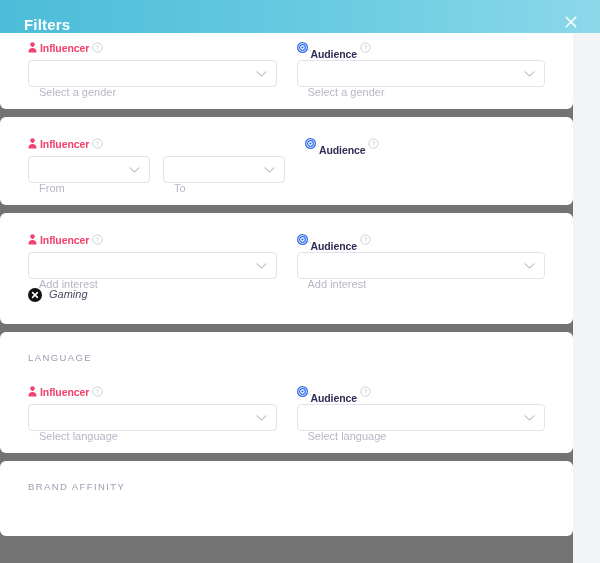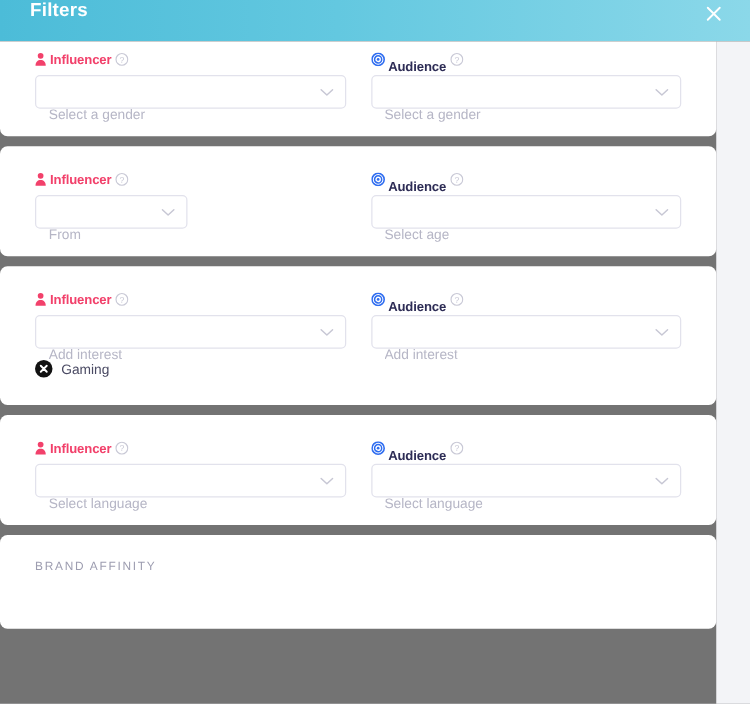--- a/index.html
+++ b/index.html
@@ -10,21 +10,21 @@
     background: #f3f4f7;
     font-family: "Liberation Sans", sans-serif;
   }
 
   
   .header {
     position: relative;
     height: 33px;
     background: linear-gradient(90deg, #4cbcd8 0%, #63c8e0 45%, #8bd8e9 100%);
     display: flex;
-    align-items: flex-start;
+    align-items: flex-end;
     padding: 0 14px 0 24px;
   }
   .header-title {
     color: #ffffff;
     font-size: 15px;
     font-weight: bold;
     letter-spacing: 0.2px;
     flex: 1;
   }
   .close-btn {
@@ -117,21 +117,21 @@
     position: absolute;
     right: 9px;
     top: 50%;
     transform: translateY(-50%);
     display: flex; align-items: center; justify-content: center;
     pointer-events: none;
   }
 
   
   .tags { margin-top: 9px; display: flex; align-items: center; gap: 7px; }
-  .tag { display: flex; align-items: flex-end; gap: 7px; }
+  .tag { display: flex; align-items: flex-start; gap: 7px; font-style: italic; }
   .tag-remove {
     width: 14px; height: 14px;
     border-radius: 50%;
     background: #121212;
     display: flex; align-items: center; justify-content: center;
     cursor: pointer;
     flex: none;
   }
   .tag-label { font-size: 11px; color: #4a4a63; }
 
@@ -238,48 +238,46 @@
             </div>
             <div class="inputs-row">
               <div class="input half">
                 <span class="input-ph">From</span>
                 <span class="adorn">
                   <svg width="11" height="8" viewBox="0 0 12 8">
                     <path d="M1 1.6 L6 6.2 L11 1.6" fill="none" stroke="#c7c7d4" stroke-width="1.3" stroke-linecap="round" stroke-linejoin="round"></path>
                   </svg>
                 </span>
               </div>
+              <div class="input half">
+                <span class="input-ph">To</span>
+                <span class="adorn">
+                  <svg width="11" height="8" viewBox="0 0 12 8">
+                    <path d="M1 1.6 L6 6.2 L11 1.6" fill="none" stroke="#c7c7d4" stroke-width="1.3" stroke-linecap="round" stroke-linejoin="round"></path>
+                  </svg>
+                </span>
+              </div>
             </div>
           </div>
           <div class="col right">
             <div class="field-label">
               <span class="icon">
                 <svg width="11" height="11" viewBox="0 0 12 12">
                   <circle cx="6" cy="6" r="5.3" fill="none" stroke="#2f6df0" stroke-width="1.4"></circle>
                   <circle cx="6" cy="6" r="3.1" fill="none" stroke="#2f6df0" stroke-width="1.3"></circle>
                   <circle cx="6" cy="6" r="1.2" fill="#2f6df0"></circle>
                 </svg>
               </span>
               <span class="label-text label-audience">Audience</span>
               <span class="icon">
                 <svg width="11" height="11" viewBox="0 0 12 12">
                   <circle cx="6" cy="6" r="5.1" fill="none" stroke="#c9c9d6" stroke-width="1"></circle>
                   <text x="6" y="8.8" font-size="7.6" font-family="Liberation Sans, sans-serif" fill="#c9c9d6" text-anchor="middle">?</text>
                 </svg>
               </span>
-            </div>
-            <div class="inputs-row">
-              <div class="input">
-                <span class="input-ph">Select age</span>
-                <span class="adorn">
-                  <svg width="11" height="8" viewBox="0 0 12 8">
-                    <path d="M1 1.6 L6 6.2 L11 1.6" fill="none" stroke="#c7c7d4" stroke-width="1.3" stroke-linecap="round" stroke-linejoin="round"></path>
-                  </svg>
-                </span>
-              </div>
             </div>
           </div>
         </div>
       </div>
       <div class="card">
         <div class="cols">
           <div class="col">
             <div class="field-label">
               <span class="icon">
                 <svg width="9" height="11" viewBox="0 0 9 11">
@@ -340,20 +338,21 @@
                   <svg width="11" height="8" viewBox="0 0 12 8">
                     <path d="M1 1.6 L6 6.2 L11 1.6" fill="none" stroke="#c7c7d4" stroke-width="1.3" stroke-linecap="round" stroke-linejoin="round"></path>
                   </svg>
                 </span>
               </div>
             </div>
           </div>
         </div>
       </div>
       <div class="card">
+        <div class="section-title">LANGUAGE</div>
         <div class="cols">
           <div class="col">
             <div class="field-label">
               <span class="icon">
                 <svg width="9" height="11" viewBox="0 0 9 11">
                   <circle cx="4.5" cy="2.6" r="2.3" fill="#f2416b"></circle>
                   <path d="M0.4 10.6 C0.4 7.4 2.2 6 4.5 6 C6.8 6 8.6 7.4 8.6 10.6 Z" fill="#f2416b"></path>
                 </svg>
               </span>
               <span class="label-text label-influencer">Influencer</span>

